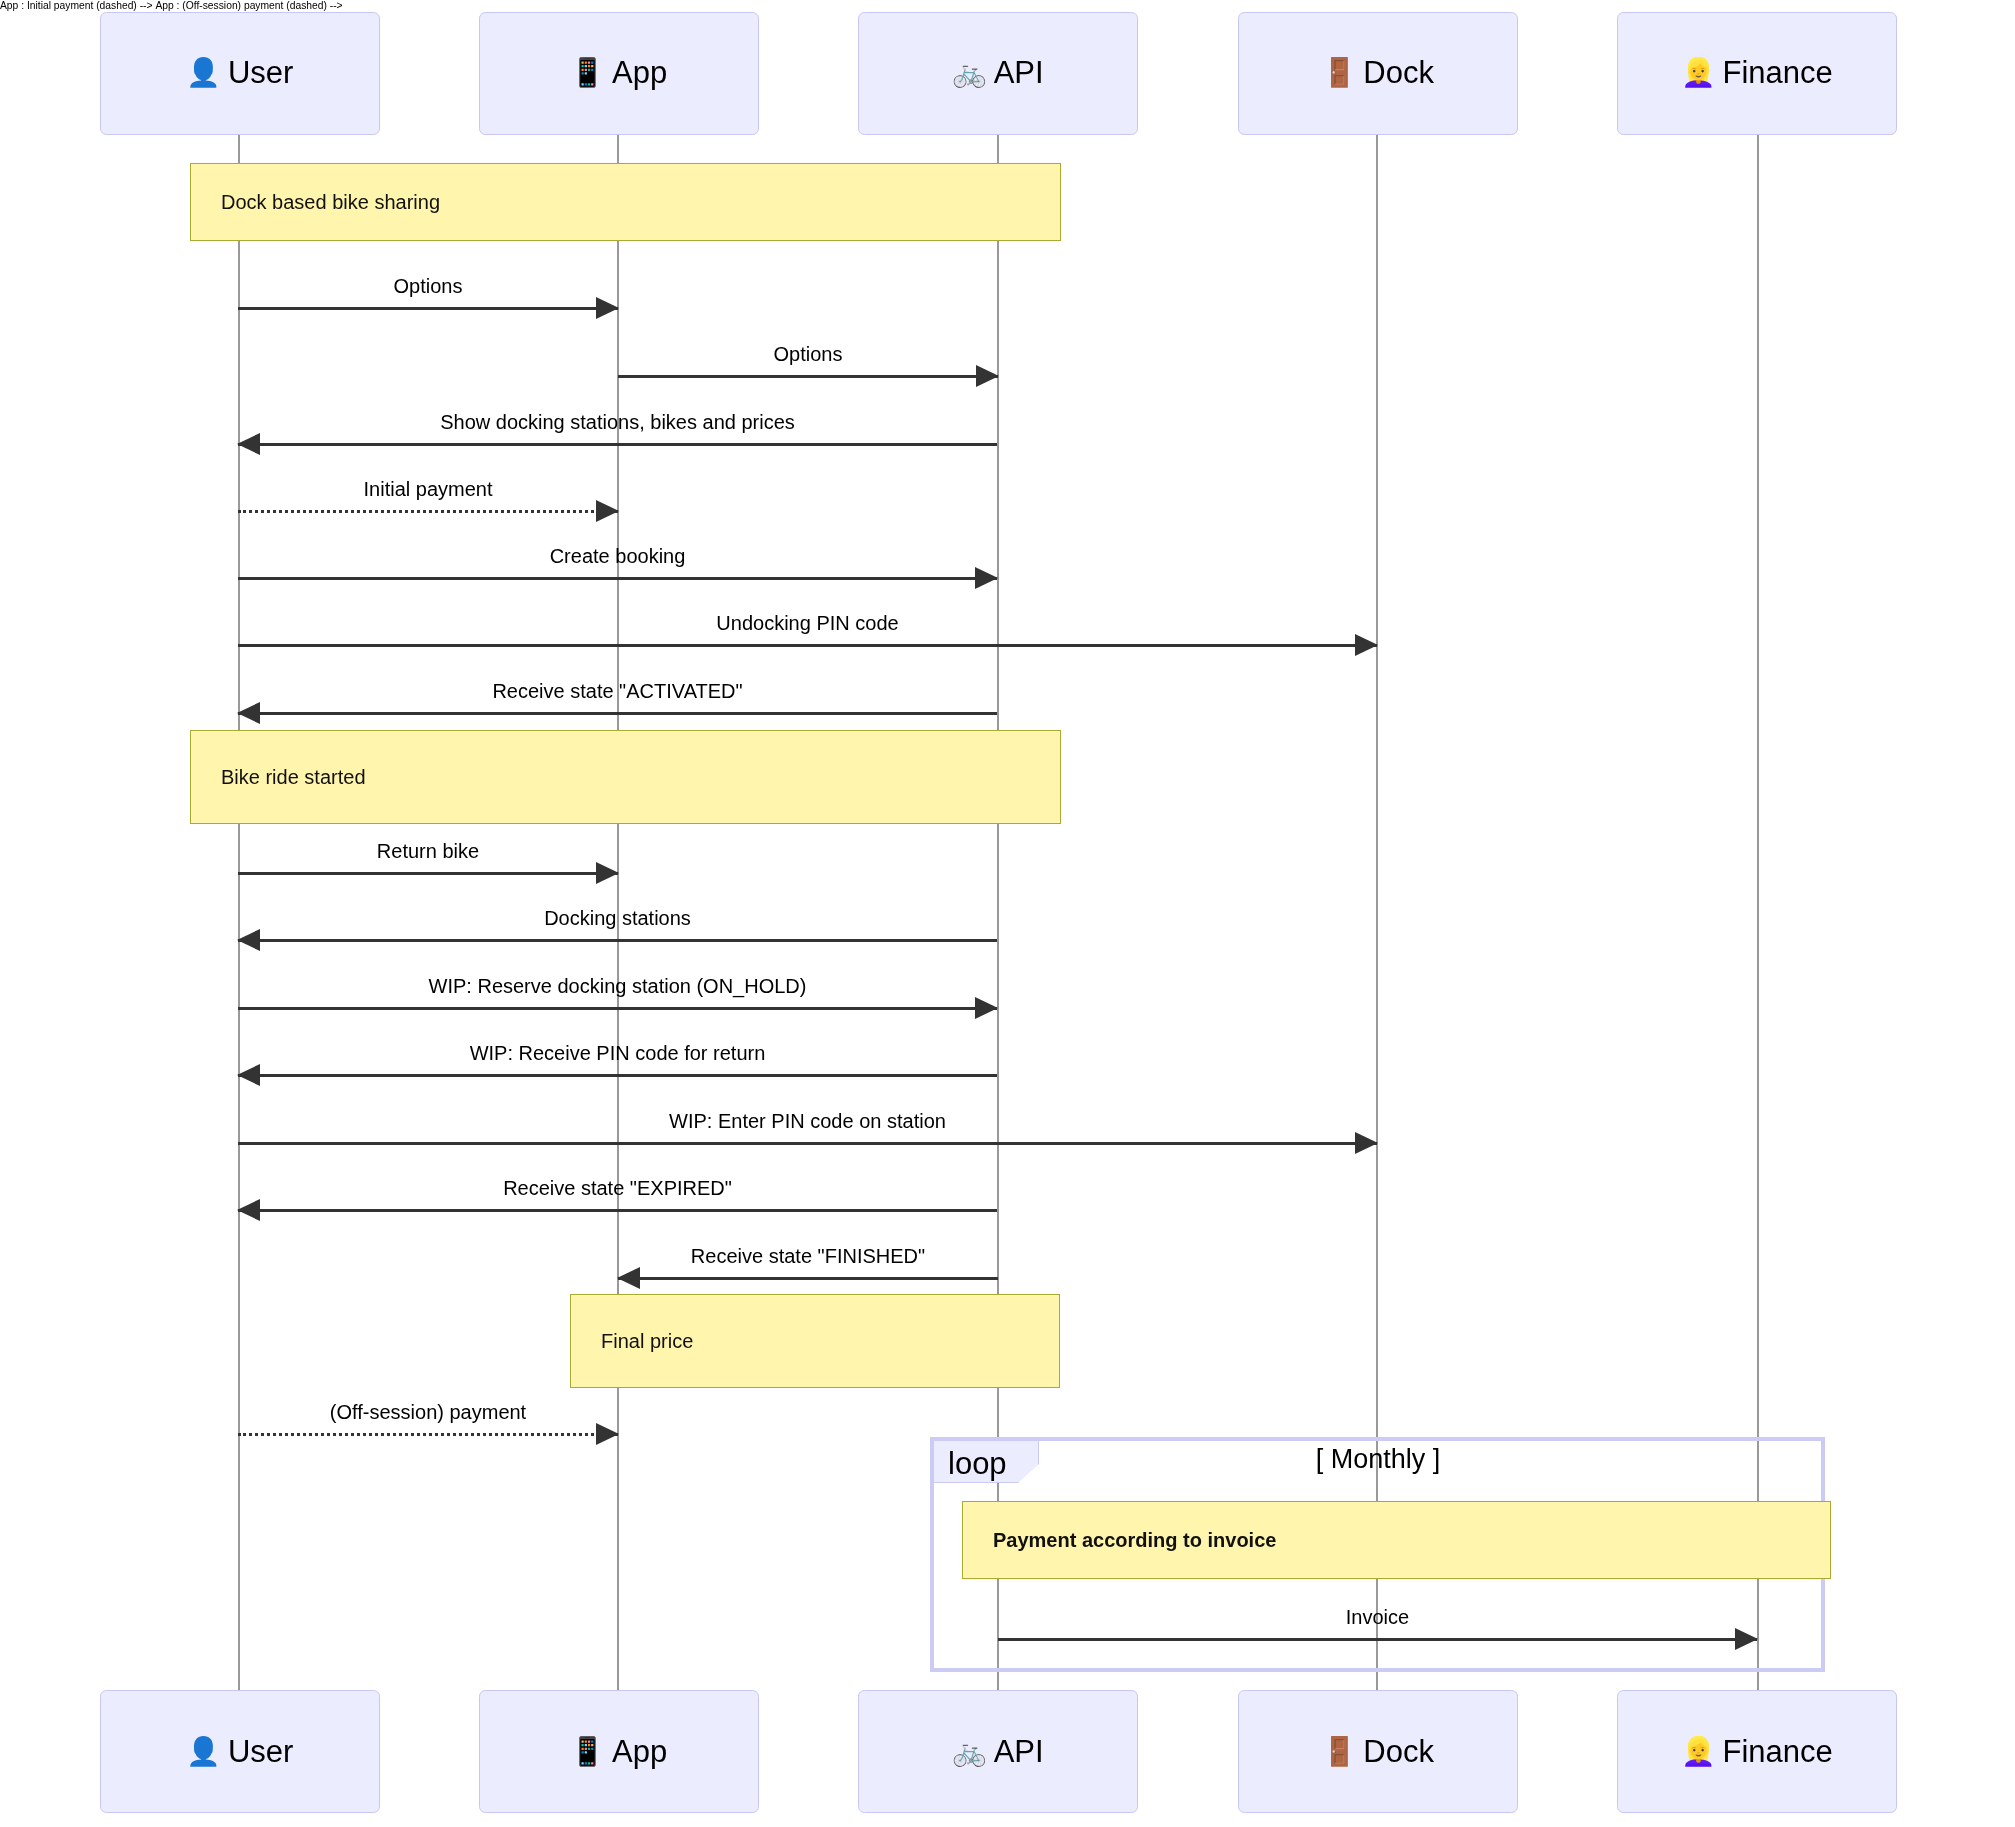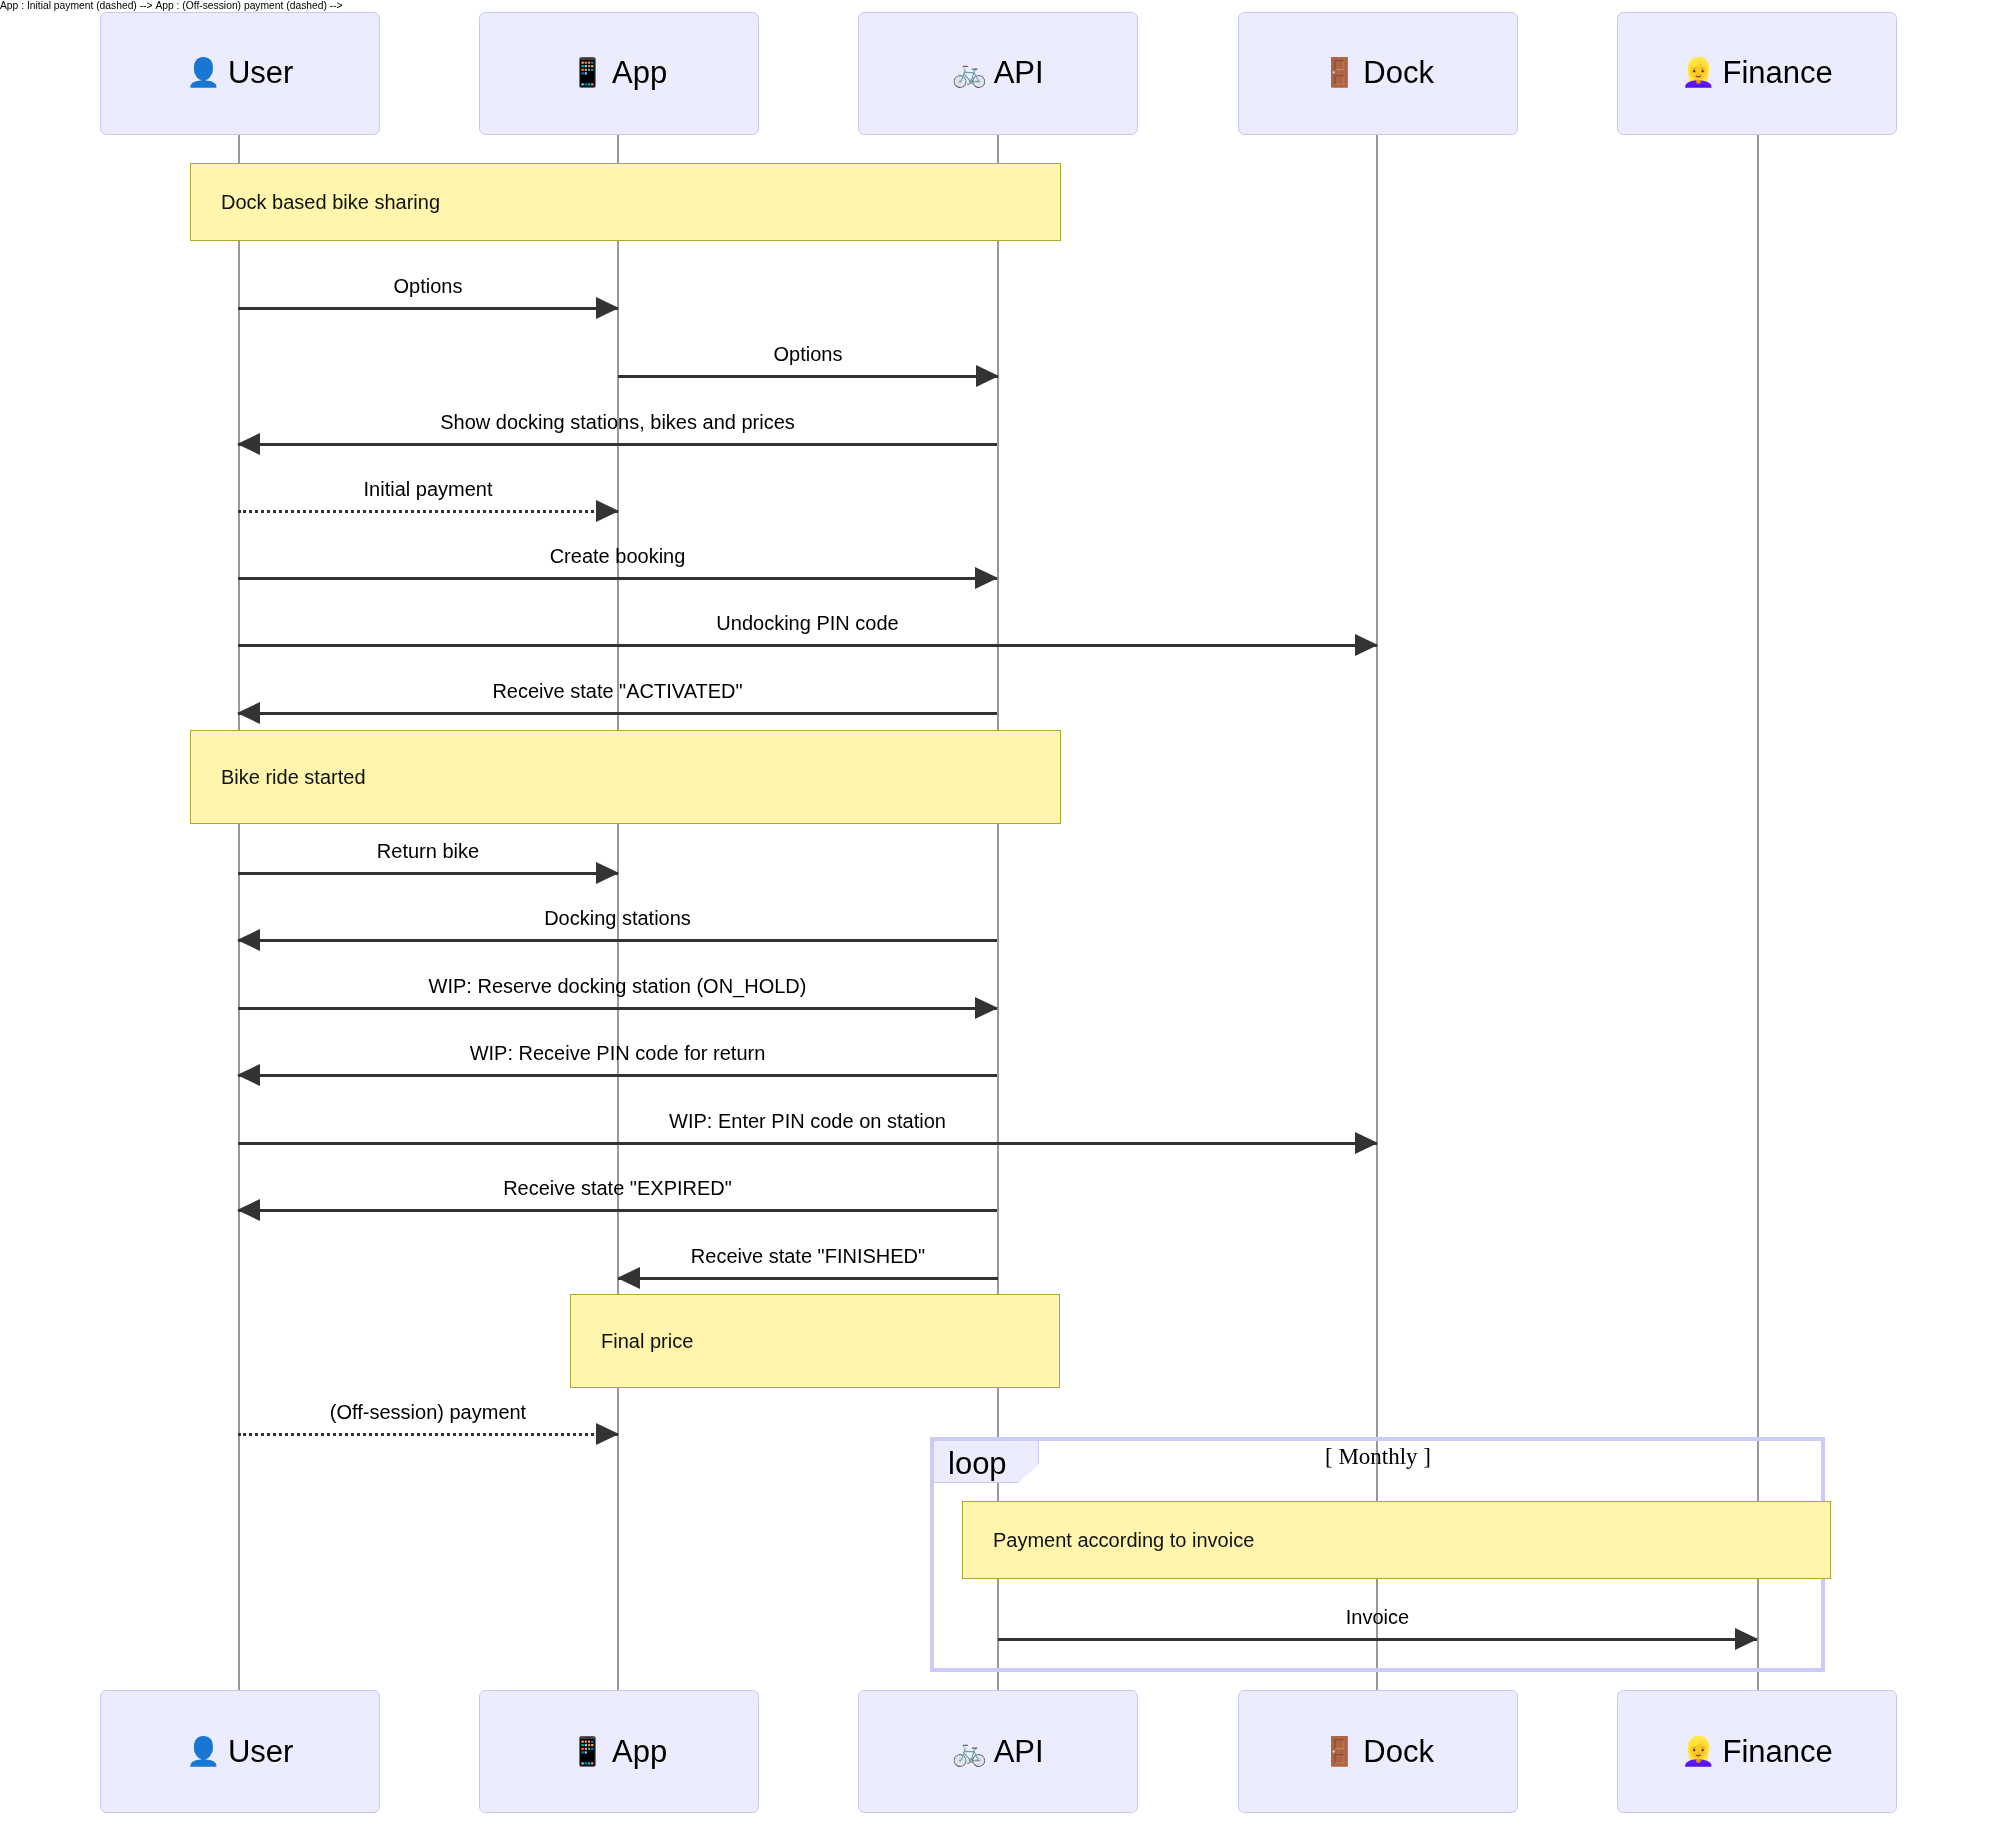--- a/index.html
+++ b/index.html
@@ -83,23 +83,22 @@
     border:1.9px solid #CBCBF6;
     border-top:none;border-left:none;
     box-sizing:border-box;
     display:flex;align-items:flex-end;
     padding-left:14px;
     clip-path:polygon(0 0,100% 0,100% 55%,80% 100%,0 100%);
   }
   .frag-tab span{font-size:31px;color:#000;}
   .frag-cond{
     position:absolute;
-    font-size:23px;color:#000;white-space:nowrap;
+    font-size:27px;color:#000;white-space:nowrap;
     text-align:center;
-    font-family:Liberation Serif, serif;
   }
 </style>
 </head>
 <body>
 
 <div id="canvas">
 
   
   <div class="lifeline" style="left:238px; top:135px; height:1555px;"></div>
   <div class="lifeline" style="left:617px; top:135px; height:1555px;"></div>
@@ -154,21 +153,21 @@
   </div>
 
   <div class="note" style="left:190px;top:730px;width:871px;height:94px;">
     <span>Bike ride started</span>
   </div>
 
   <div class="note" style="left:570px;top:1294px;width:490px;height:94px;">
     <span>Final price</span>
   </div>
 
-  <div class="note" style="left:962px;top:1501px;width:869px;height:78px;">
+  <div class="note" style="left:962px;top:1501px;width:869px;height:78px;font-weight:bold;">
     <span>Payment according to invoice</span>
   </div>
 
   
 
   
   <div class="msg" style="left:238px;top:307px;width:380px;">
     <div class="line"></div>
     <div class="head right"></div>
     <div class="mlabel">Options</div>

